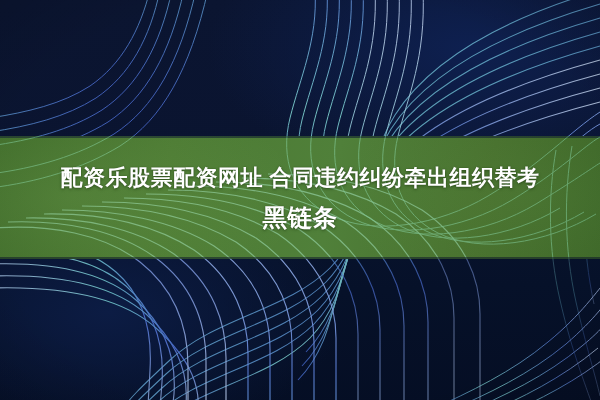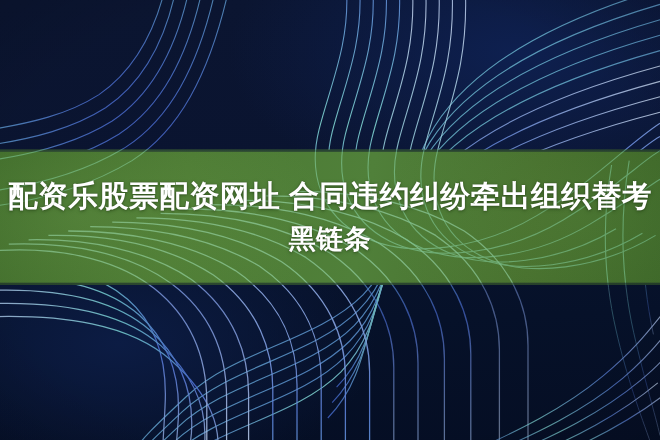--- a/index.html
+++ b/index.html
@@ -89,21 +89,21 @@
   }
   .headline-line {
     color: #ffffff;
     font-size: 25px;
     font-weight: bold;
     letter-spacing: .5px;
     line-height: 38px;
     white-space: nowrap;
     text-shadow: 0 1px 3px rgba(20,45,10,.55), 0 0 1px rgba(0,0,0,.4);
   }
-  .headline-line.l1 { font-size: 27px; }
+  .headline-line.l1 { font-size: 22px; }
   .headline-line.l2 { font-size: 24.5px; }
   
   .vignette {
     position: absolute;
     inset: 0;
     pointer-events: none;
     background: radial-gradient(ellipse 95% 95% at 50% 50%, rgba(0,0,0,0) 55%, rgba(0,0,0,.28) 100%);
   }
 </style>
 </head>

